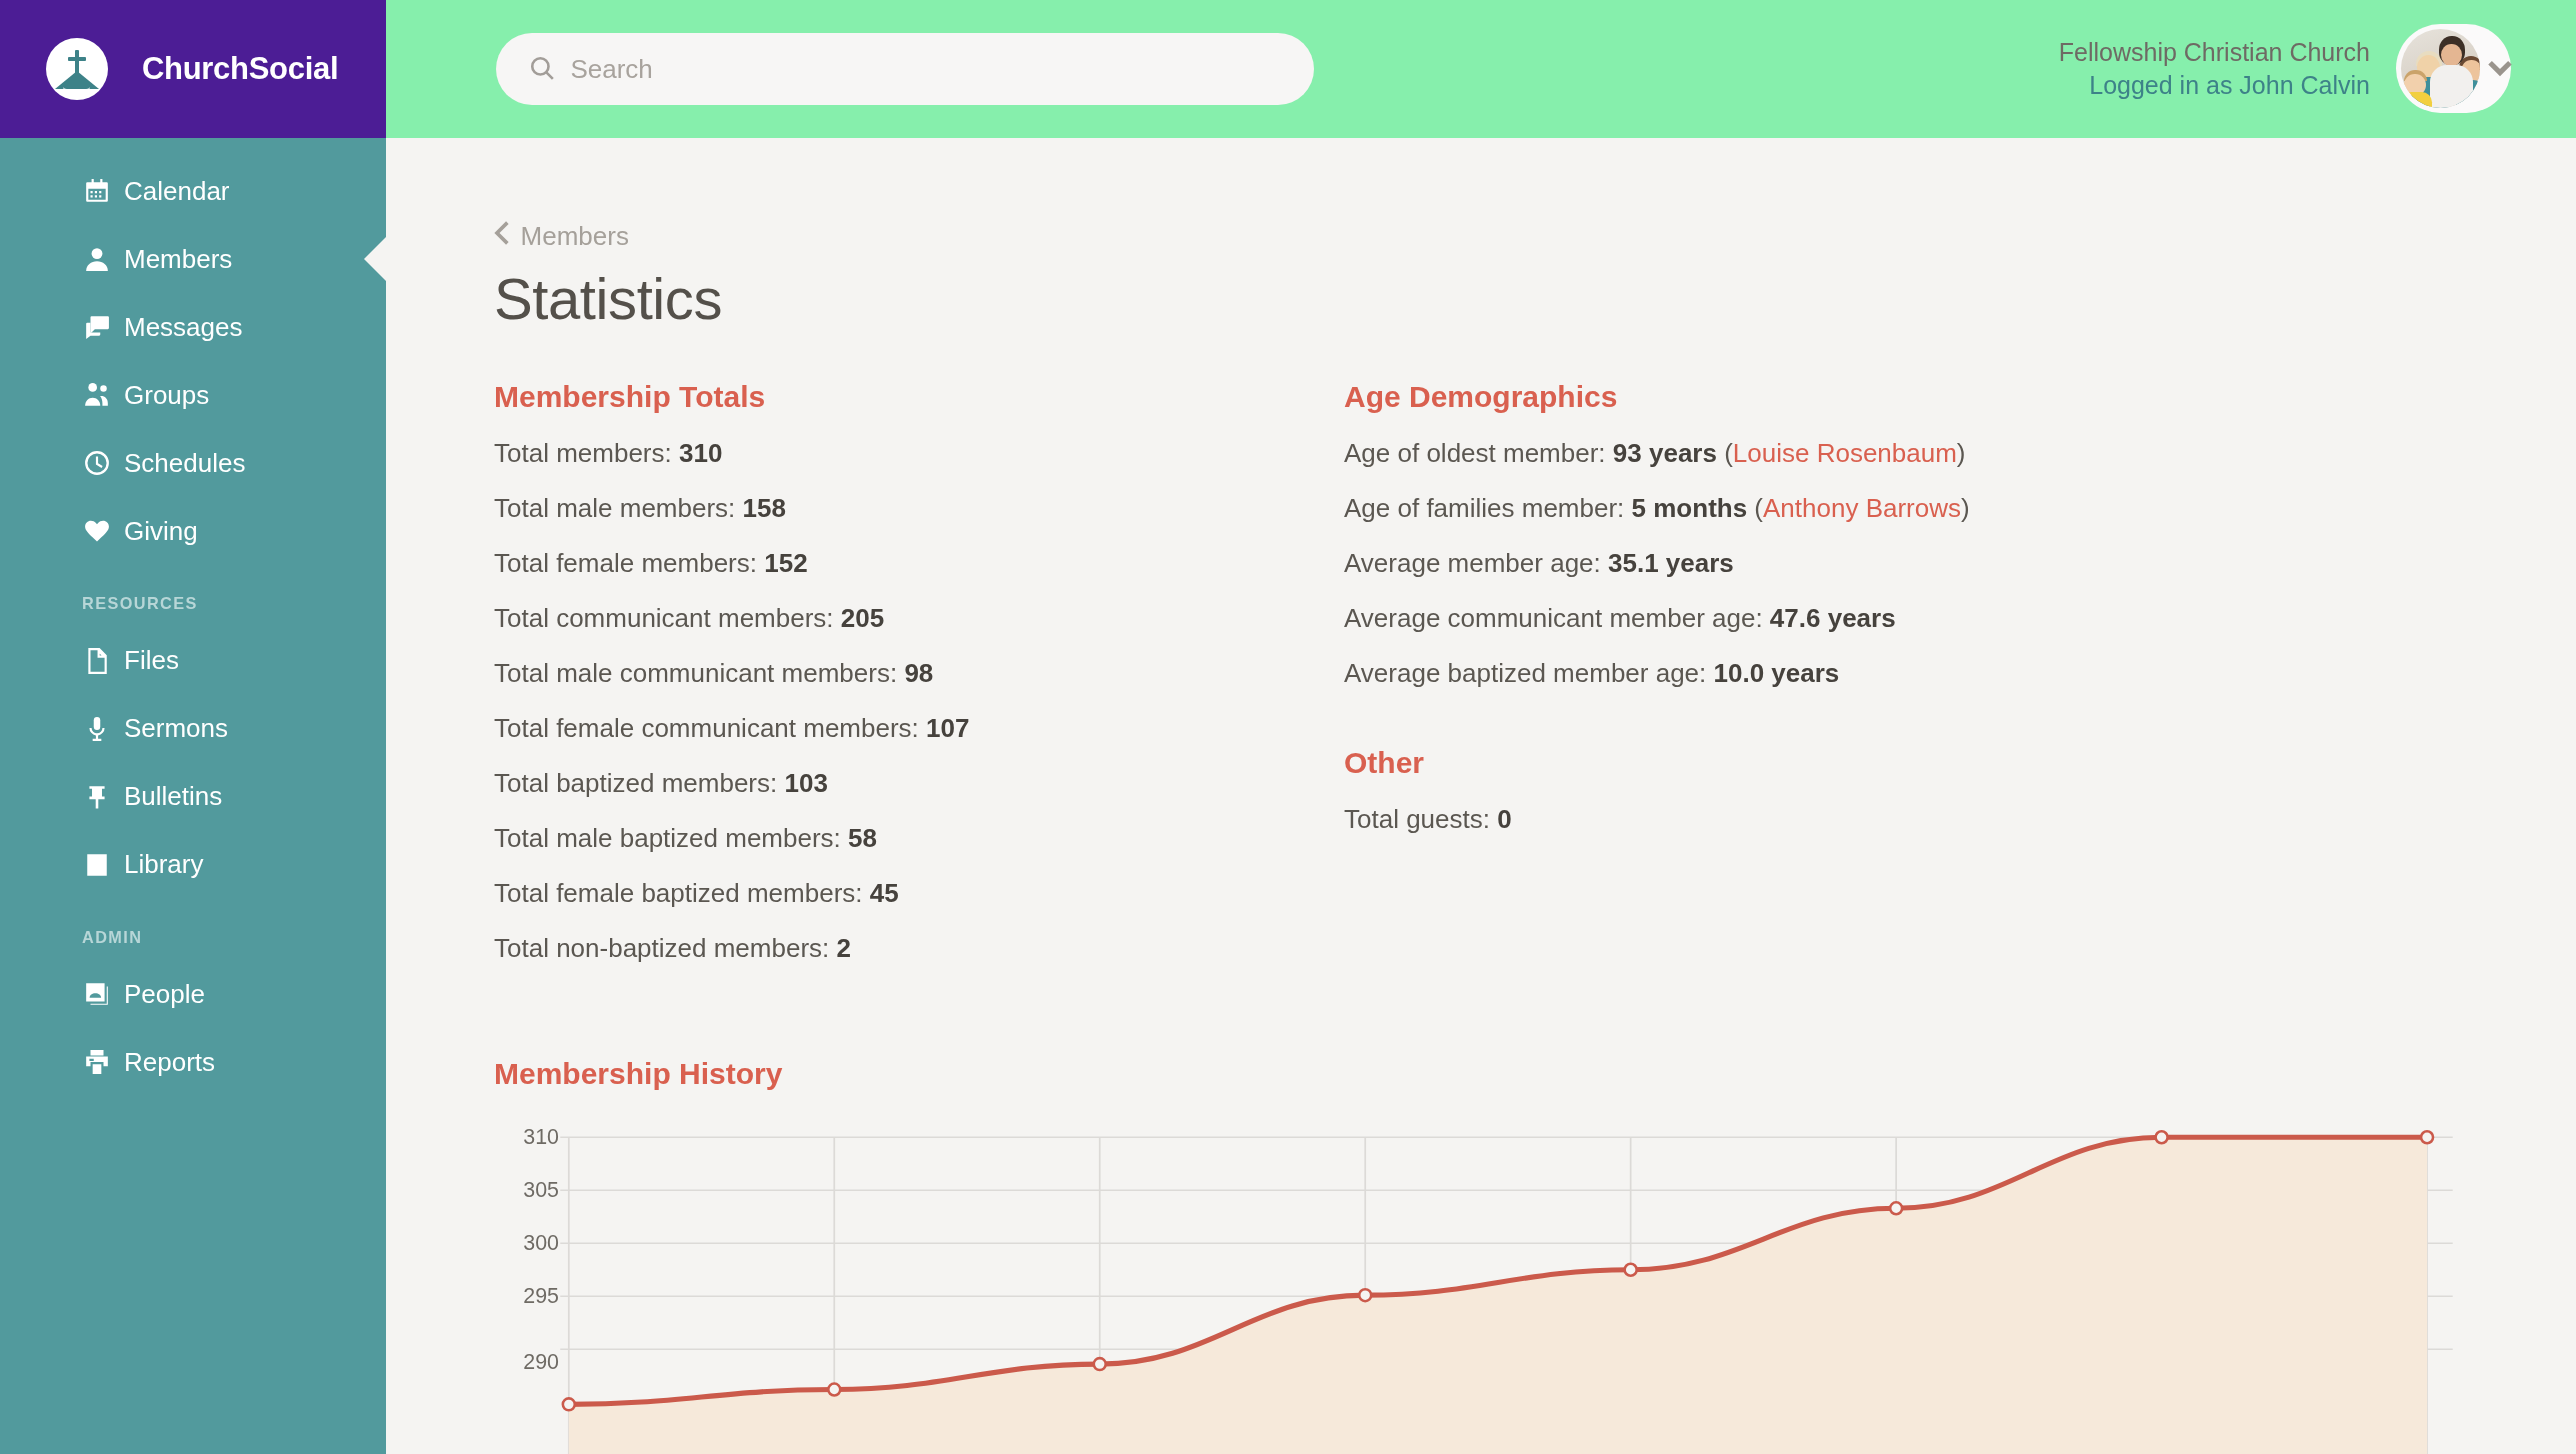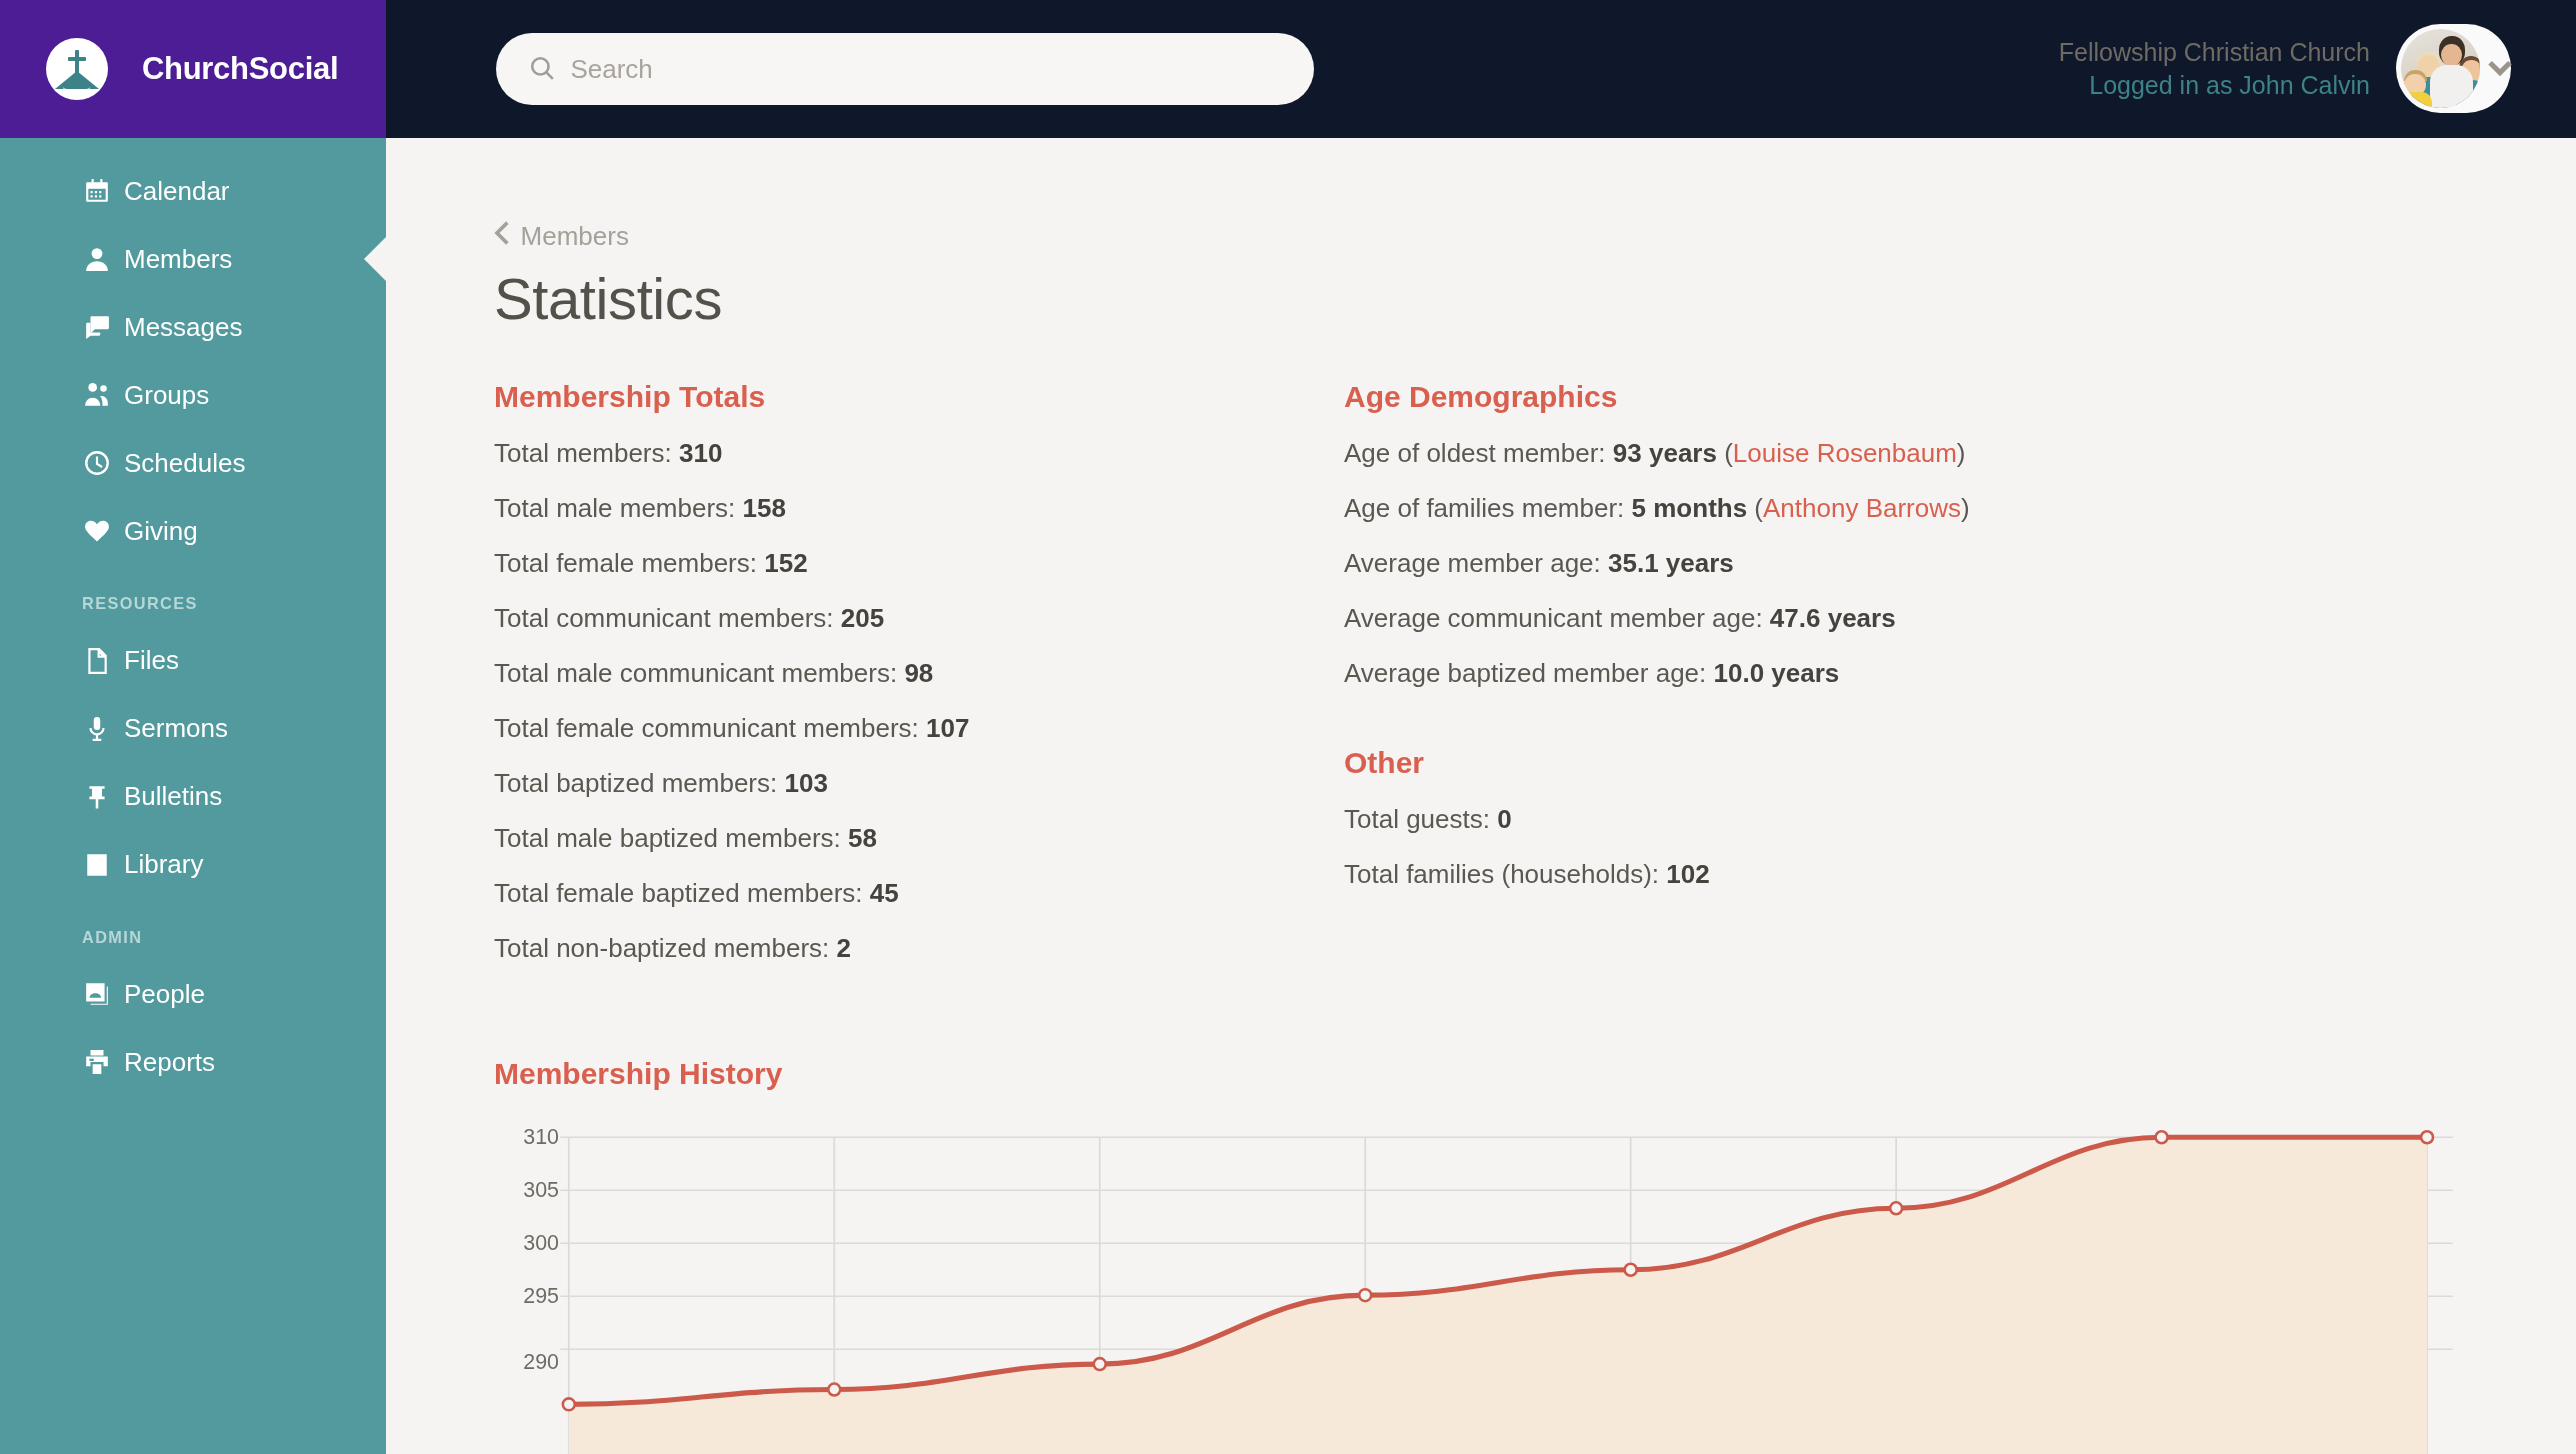--- a/index.html
+++ b/index.html
@@ -45,21 +45,21 @@
   .nav-item .ico svg{ width:26px; height:26px; fill:#ffffff; display:block; }
   .nav-item.active::after{
     content:""; position:absolute; right:0; top:50%; transform:translateY(-50%);
     width:0; height:0; border-top:22px solid transparent; border-bottom:22px solid transparent;
     border-right:22px solid #f5f4f2;
   }
 
   
   #topbar{
     position:absolute; left:386px; top:0; width:2190px; height:138px;
-    background:#0f172a; display:flex; align-items:center;
+    background:#86efac; display:flex; align-items:center;
   }
   #search-wrap{
     position:absolute; left:110px; top:33px; width:818px; height:72px;
     background:#f7f6f5; border-radius:36px; display:flex; align-items:center; padding-left:33px; gap:15.4px;
   }
   #search-wrap svg{ width:26px; height:26px; stroke:#a29d98; fill:none; stroke-width:2.4; }
   #search-input{
     border:none; outline:none; background:transparent; font-family:inherit;
     font-size:26px; color:#8d8881; width:702px;
   }
@@ -325,21 +325,20 @@
     <div id="col-right">
       <div class="sec-head">Age Demographics</div>
       <div class="stat-line"><span>Age of oldest member:</span> <b>93 years</b> (<span class="lnk">Louise Rosenbaum</span>)</div>
       <div class="stat-line"><span>Age of families member:</span> <b>5 months</b> (<span class="lnk">Anthony Barrows</span>)</div>
       <div class="stat-line"><span>Average member age:</span> <b>35.1 years</b></div>
       <div class="stat-line"><span>Average communicant member age:</span> <b>47.6 years</b></div>
       <div class="stat-line"><span>Average baptized member age:</span> <b>10.0 years</b></div>
 
       <div class="sec-head second">Other</div>
       <div class="stat-line"><span>Total guests:</span> <b>0</b></div>
-      <div class="stat-line"><span>Total families (households):</span> <b>102</b></div>
     </div>
   </div>
 
   <div id="chart-block">
     <div class="sec-head">Membership History</div>
     <div id="chart-area">
       <div id="ylabels">
           <div class="ytick" style="top: 10.3px;">310</div>
           <div class="ytick" style="top: 63px;">305</div>
           <div class="ytick" style="top: 116px;">300</div>

